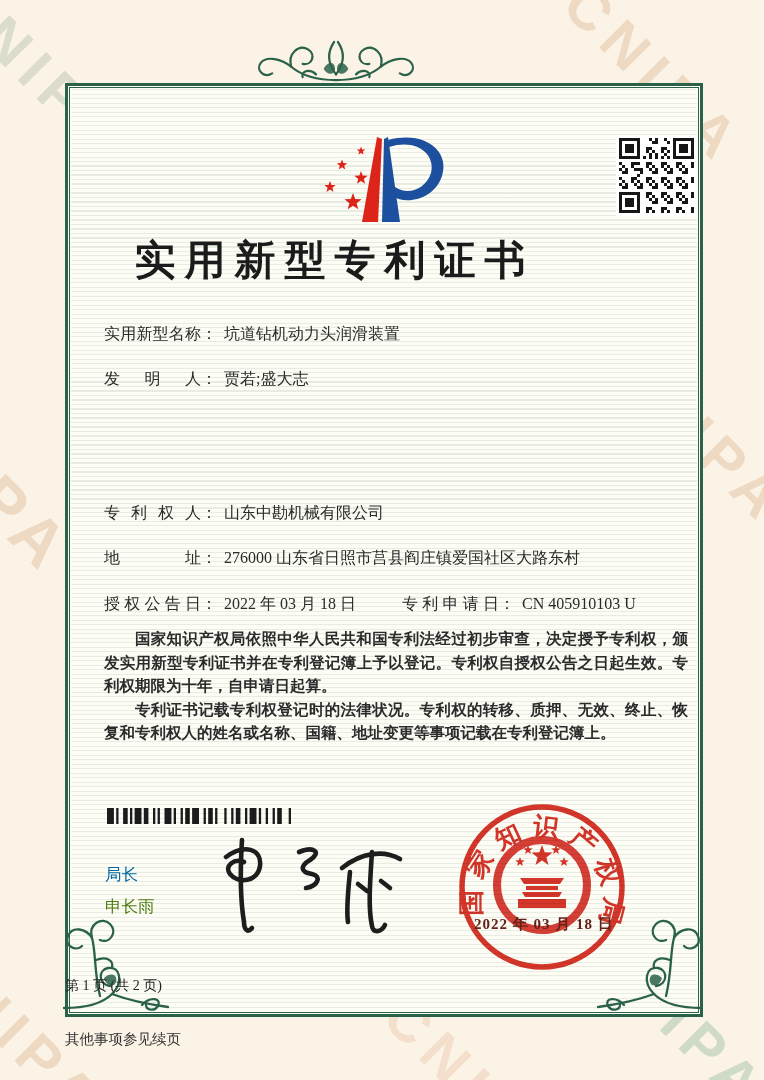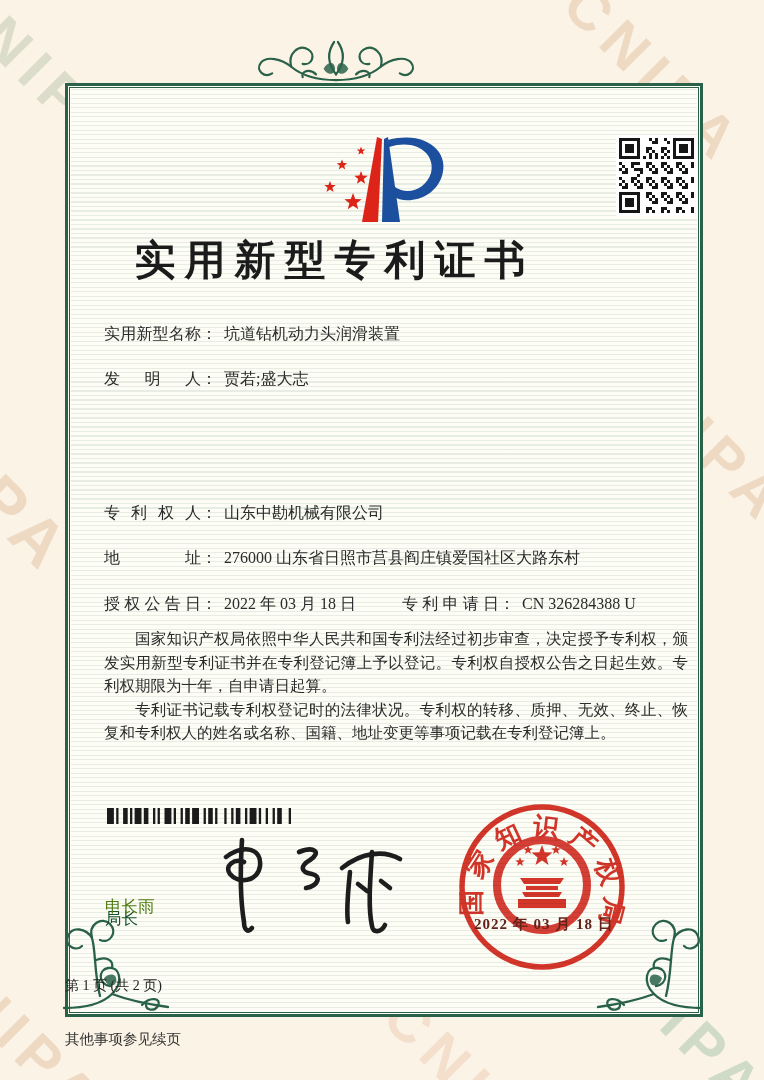--- a/index.html
+++ b/index.html
@@ -37,24 +37,24 @@
          font-size:41px;font-weight:bold;letter-spacing:9px;text-indent:9px;color:#1b1b1b;}
   
   .field{position:absolute;left:104px;font-size:16px;white-space:nowrap;color:#2a2a2a;}
   .flabel{display:inline-block;width:97px;text-align:justify;text-align-last:justify;vertical-align:bottom;}
   .colon{display:inline-block;margin-right:7px;}
   .f1{top:324px}.f2{top:369px}.f3{top:414px}.f4{top:458px}.f5{top:503px}.f6{top:548px}.f7{top:594px}
   .grant2{left:402px;}
   
   .bodytext{position:absolute;left:104px;top:627px;width:584px;font-size:15.5px;
             line-height:23.5px;text-align:justify;color:#2b2b2b;}
-  .bodytext p{margin:0;text-indent:2em;}
+  .bodytext p{margin:0;text-indent:2em;font-weight:bold;}
   
   .barcode{position:absolute;left:107px;top:808px;}
-  .officer-title{position:absolute;left:105px;top:908px;font:16.5px "Liberation Sans","DejaVu Sans",sans-serif;color:#14532d;}
+  .officer-title{position:absolute;left:105px;top:864px;font:16.5px "Liberation Sans","DejaVu Sans",sans-serif;color:#0369a1;}
   .officer-name{position:absolute;left:105px;top:896px;font:16.5px "Liberation Sans","DejaVu Sans",sans-serif;color:#4d7c0f;}
   .sig{position:absolute;left:214px;top:822px;}
   .sig path{stroke:#1d1d1d;stroke-width:4.6;fill:none;stroke-linecap:round;stroke-linejoin:round;}
   .seal{position:absolute;left:455px;top:800px;width:175px;height:175px;opacity:.93;mix-blend-mode:multiply;}
   .seal-date{position:absolute;left:474px;top:915px;font-size:15px;font-weight:bold;
              letter-spacing:1px;color:#63231a;white-space:nowrap;}
   .pagination{position:absolute;left:65px;width:632px;top:977px;font-size:14px;color:#222;}
   .note{position:absolute;left:65px;width:632px;top:1030px;text-align:left;font-size:14.5px;color:#333;}
 </style>
 </head>
@@ -384,21 +384,21 @@
   <div class="field f5">
     <span class="flabel">专利权人</span><span class="colon">：</span><span class="fvalue">山东中勘机械有限公司</span>
   </div>
   <div class="field f6">
     <span class="flabel">地址</span><span class="colon">：</span><span class="fvalue">276000 山东省日照市莒县阎庄镇爱国社区大路东村</span>
   </div>
   <div class="field f7">
     <span class="flabel">授权公告日</span><span class="colon">：</span><span class="fvalue">2022 年 03 月 18 日</span>
   </div>
   <div class="field f7 grant2">
-    <span class="flabel">专利申请日</span><span class="colon">：</span><span class="fvalue">CN 326284388 U</span>
+    <span class="flabel">专利申请日</span><span class="colon">：</span><span class="fvalue">CN 405910103 U</span>
   </div>
 
   <div class="bodytext">
     <p>国家知识产权局依照中华人民共和国专利法经过初步审查，决定授予专利权，颁发实用新型专利证书并在专利登记簿上予以登记。专利权自授权公告之日起生效。专利权期限为十年，自申请日起算。</p>
     <p>专利证书记载专利权登记时的法律状况。专利权的转移、质押、无效、终止、恢复和专利权人的姓名或名称、国籍、地址变更等事项记载在专利登记簿上。</p>
   </div>
 
   <div class="barcode">
     <svg width="195" height="16" viewBox="0 0 195 16">
         <rect x="0.0" y="0" width="6.9" height="16" fill="#1b1b1b"></rect>

